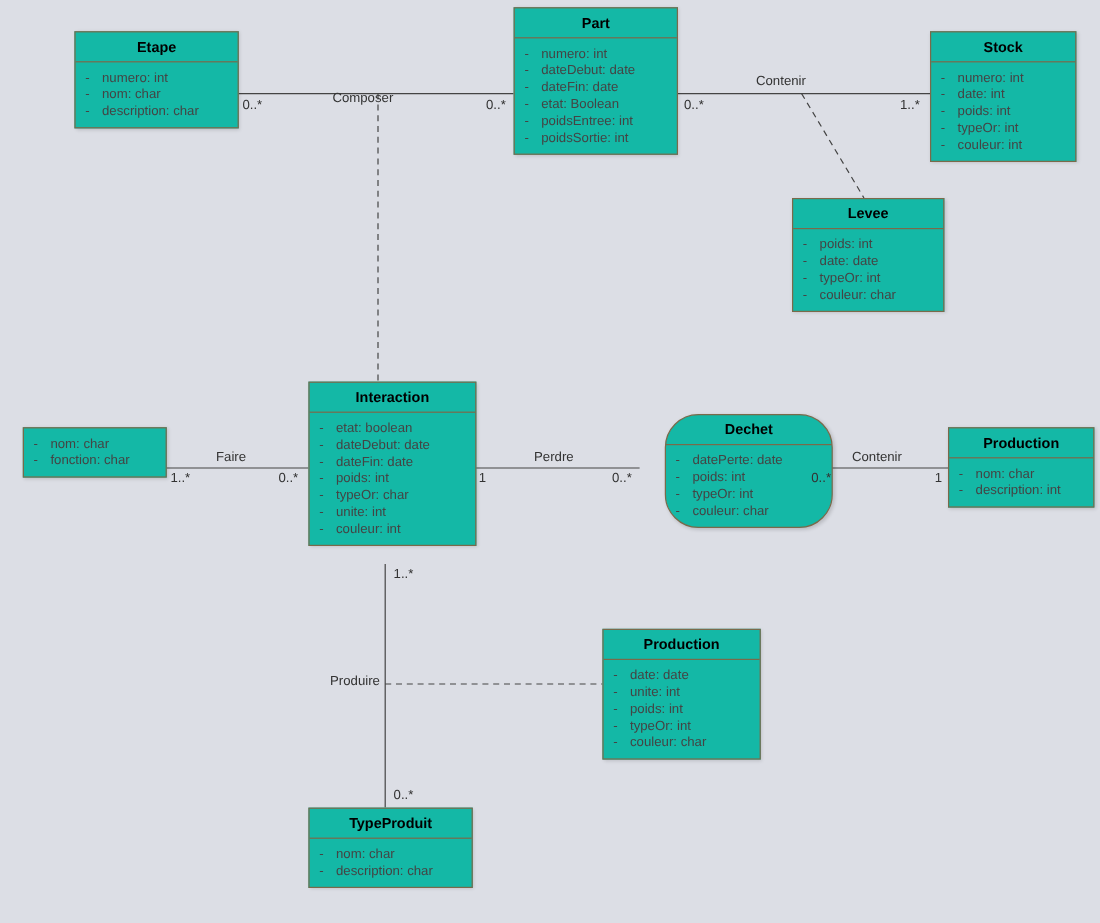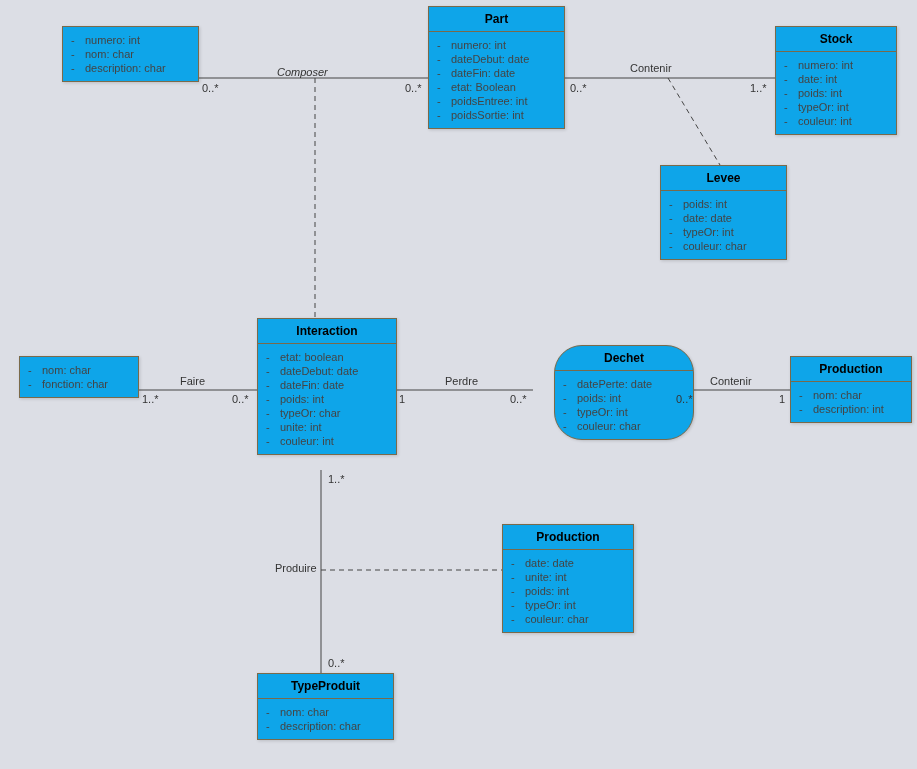--- a/index.html
+++ b/index.html
@@ -8,21 +8,21 @@
     background: #dcdee5;
     font-family: Arial, sans-serif;
     font-size: 11px;
     width: 917px;
     height: 769px;
     position: relative;
     overflow: hidden;
   }
   .class-box {
     position: absolute;
-    background: #0ea5e9;
+    background: #14b8a6;
     border: 1px solid #7a6a4a;
     box-shadow: 1px 1px 3px rgba(0,0,0,0.15);
   }
   .class-title {
     text-align: center;
     font-weight: bold;
     padding: 5px 8px;
     border-bottom: 1px solid #7a6a4a;
     font-size: 12px;
   }
@@ -79,20 +79,21 @@
   <line class="solid" x1="395" y1="390" x2="533" y2="390"></line>
 
   <line class="solid" x1="672" y1="390" x2="790" y2="390"></line>
 
   <line class="solid" x1="321" y1="470" x2="321" y2="673"></line>
 
   <line class="dashed" x1="321" y1="570" x2="502" y2="570"></line>
 </svg>
 
 <div class="class-box" style="left:62px; top:26px; width:135px;">
+  <div class="class-title">Etape</div>
   <div class="class-body">
     <div class="attr">
         <span class="attr-dash">-</span>
         <span>numero: int</span>
       </div>
     <div class="attr">
         <span class="attr-dash">-</span>
         <span>nom: char</span>
       </div>
     <div class="attr">
@@ -296,21 +297,21 @@
         <span class="attr-dash">-</span>
         <span>nom: char</span>
       </div>
     <div class="attr">
         <span class="attr-dash">-</span>
         <span>description: char</span>
       </div>
   </div>
 </div>
 
-<div class="label" style="left:277px; top:66px;font-style:italic;">Composer</div>
+<div class="label" style="left:277px; top:76px;">Composer</div>
 <div class="label" style="left:630px; top:62px;">Contenir</div>
 <div class="label" style="left:180px; top:375px;">Faire</div>
 <div class="label" style="left:445px; top:375px;">Perdre</div>
 <div class="label" style="left:710px; top:375px;">Contenir</div>
 <div class="label" style="left:275px; top:562px;">Produire</div>
 
 <div class="label" style="left:202px; top:82px;">0..*</div>
 <div class="label" style="left:405px; top:82px;">0..*</div>
 
 <div class="label" style="left:570px; top:82px;">0..*</div>

